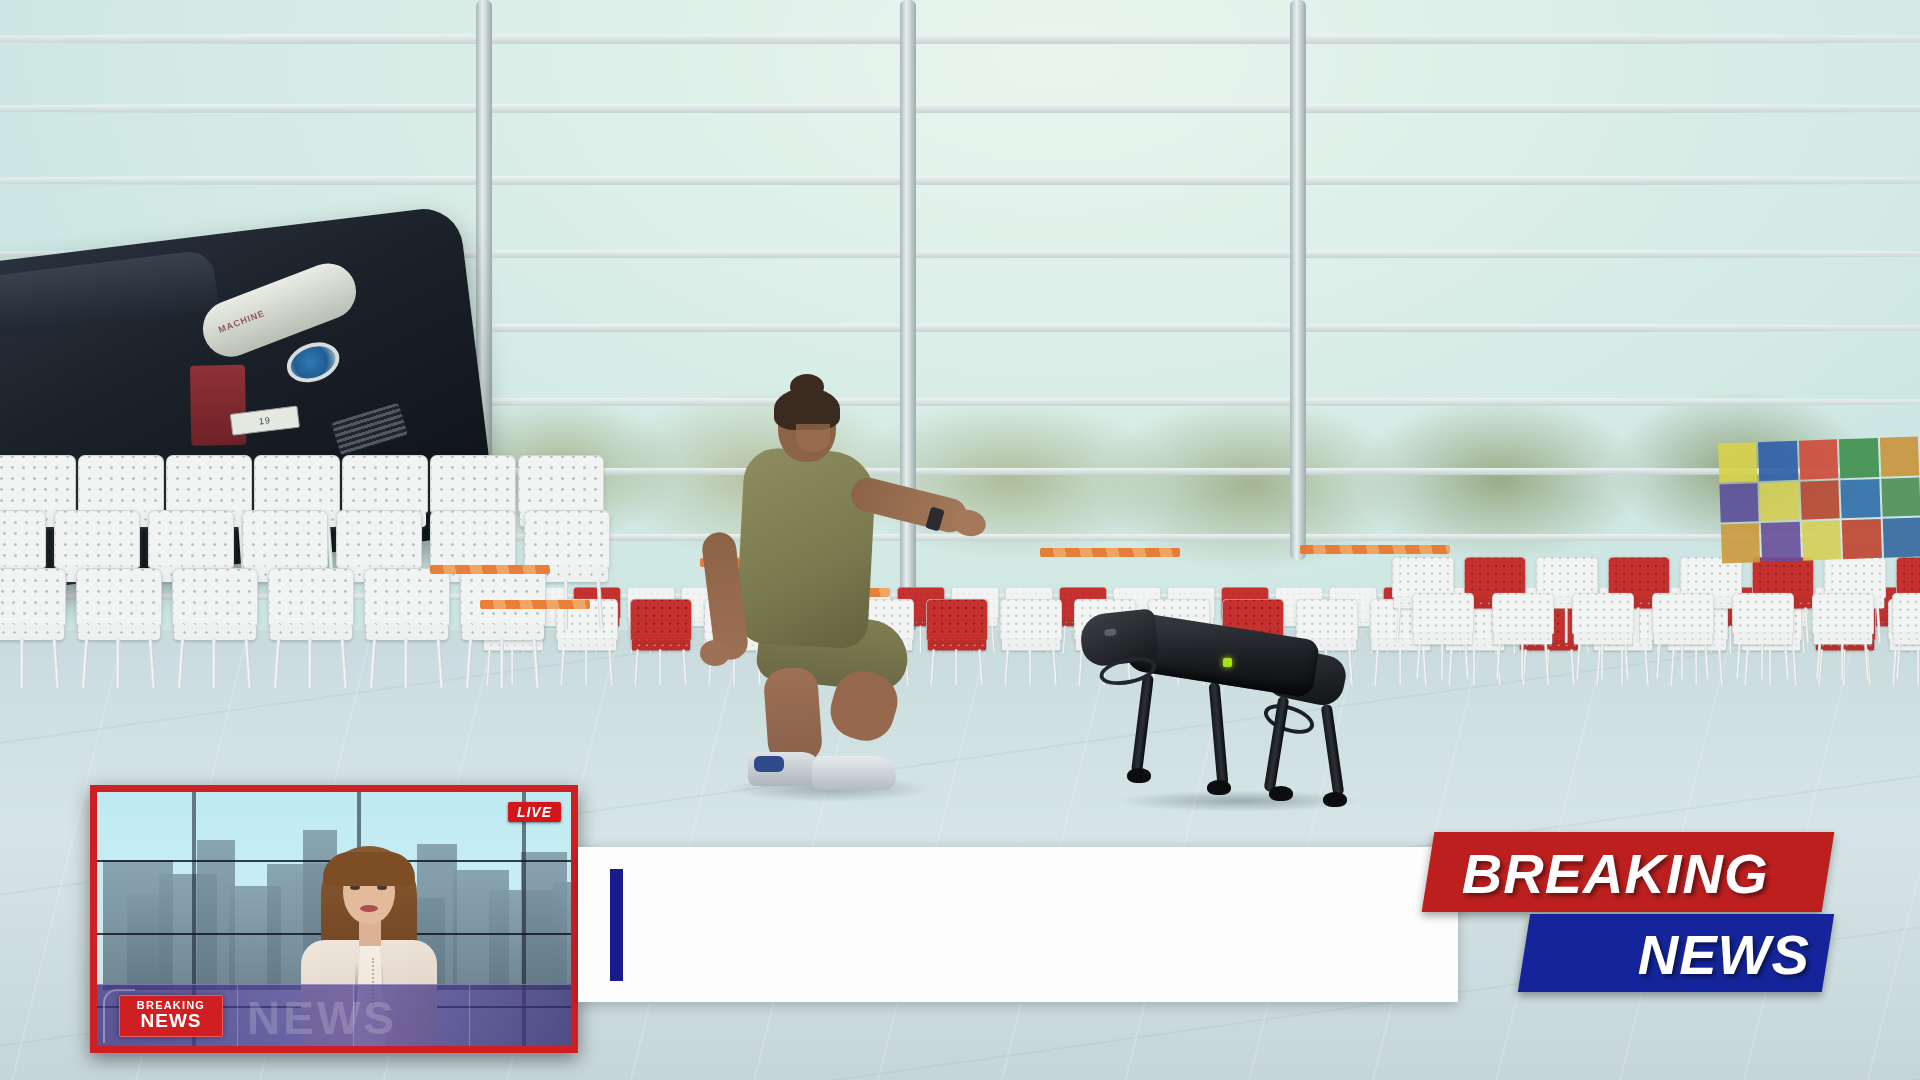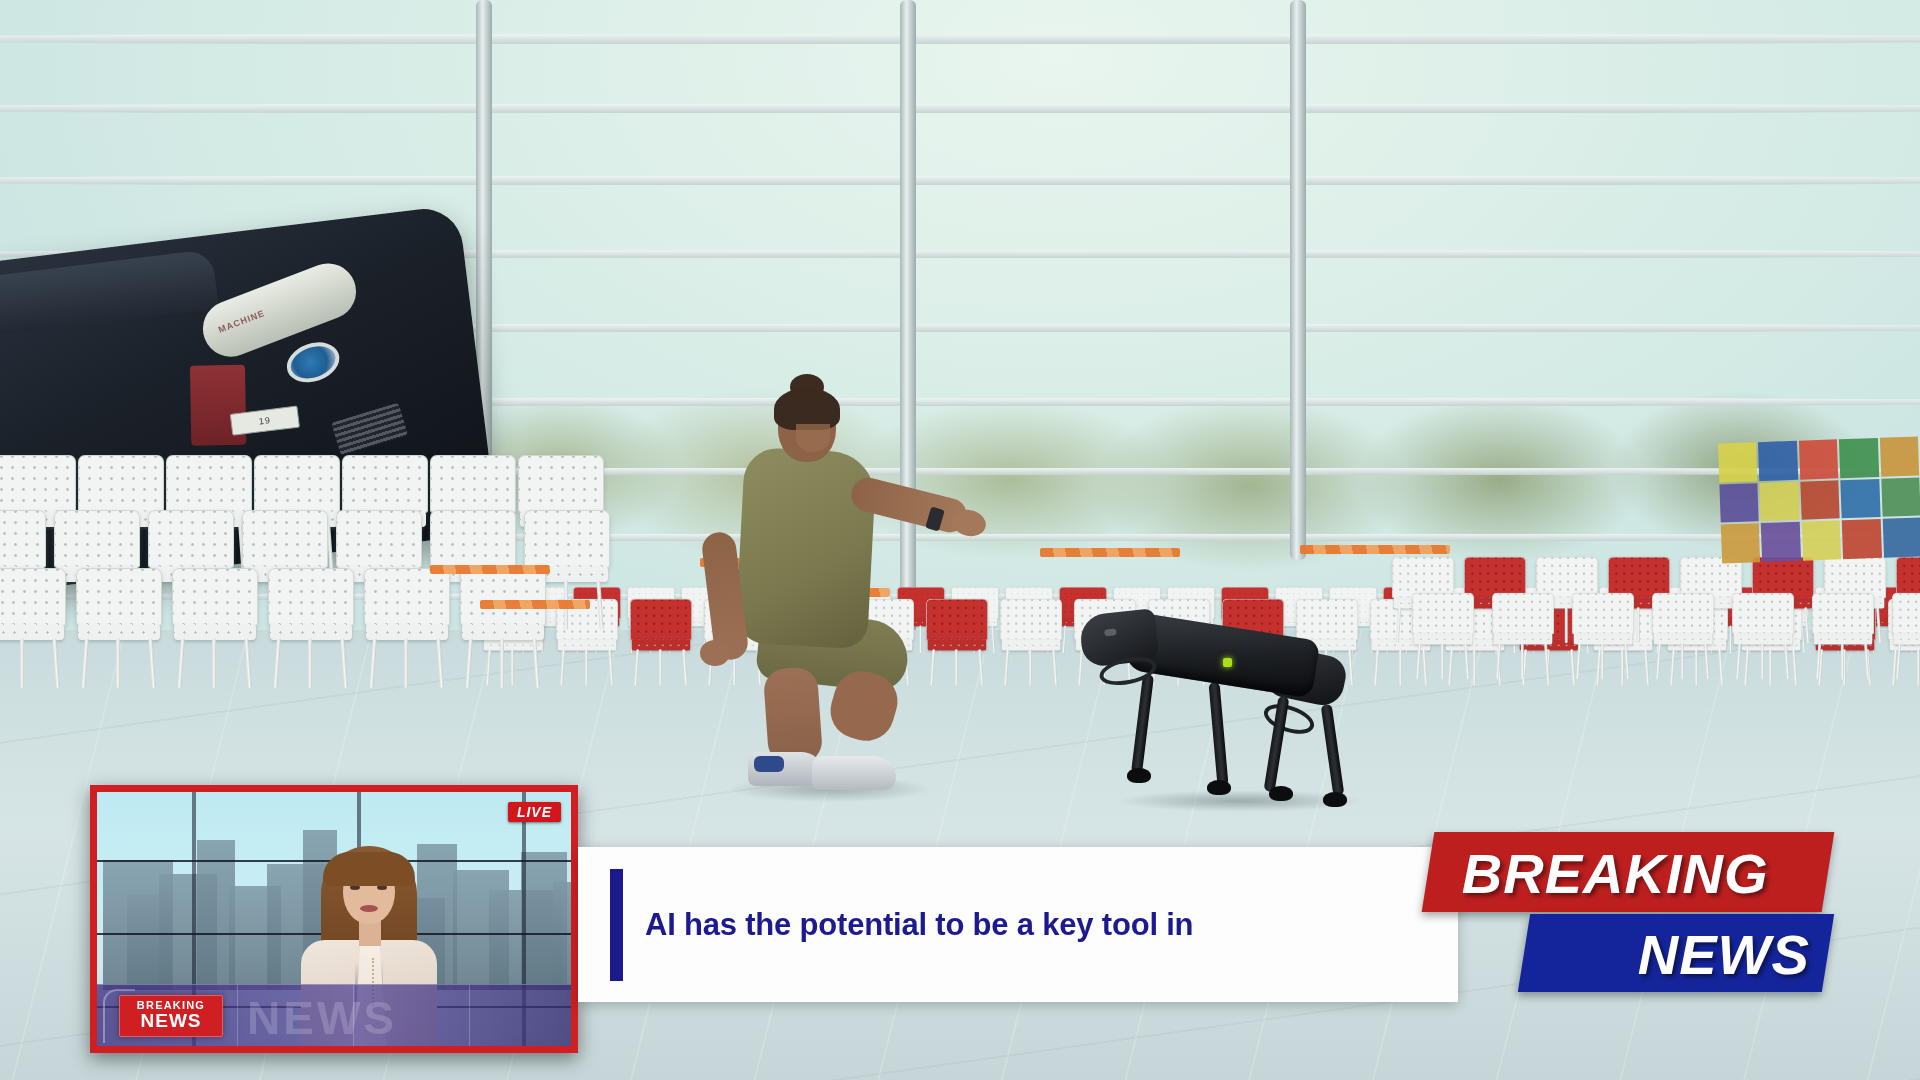--- a/index.html
+++ b/index.html
@@ -1001,21 +1001,20 @@
       <div class="pip-bn">
         <span class="s1">BREAKING</span>
         <span class="s2">NEWS</span>
       </div>
     </div>
   </div>
 
   <div class="caption">
     <div class="cap-bar"></div>
     <div class="cap-text">
-      <div>AI has the potential to be a key tool in</div>
     </div>
   </div>
 
   <div class="bn-logo">
     <div class="bn-top">
       <span>BREAKING</span>
     </div>
     <div class="bn-bot">
       <span>NEWS</span>
     </div>

